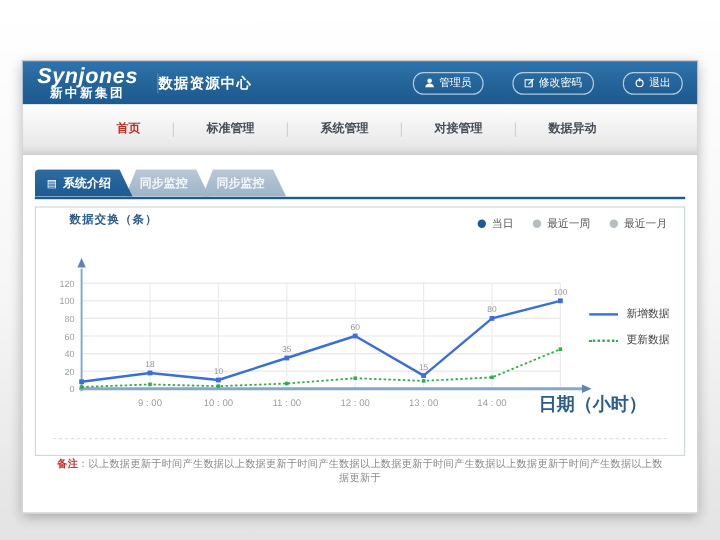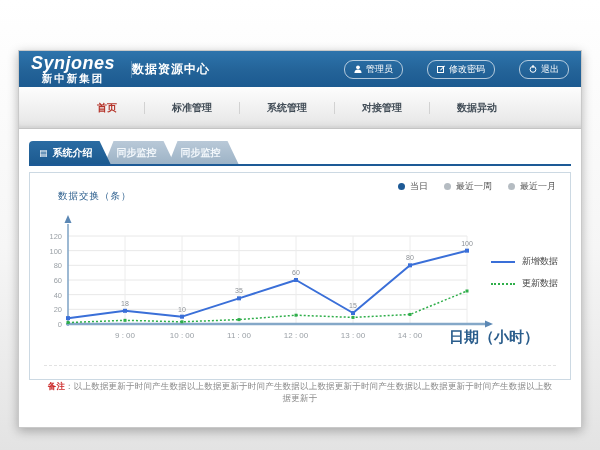--- a/index.html
+++ b/index.html
@@ -59,21 +59,21 @@
   .tabicon { font-size:9px; line-height:9px; }
   
   .panel {
     margin:6px 10px 0; border:1px solid #ccd9e3; position:relative; height:208px;
     background:#fff;
   }
   .radios { position:absolute; top:7px; right:14px; display:flex; gap:16px; }
   .radios label { display:flex; align-items:center; gap:5px; font-size:9px; color:#555; cursor:pointer; }
   .dot { width:7px; height:7px; border-radius:50%; background:#b5bcc2; display:inline-block; }
   .dot.sel { background:#1d5a96; }
-  .ytitle { position:absolute; left:28px; top:17px; font-size:9.5px; font-weight:normal; color:#2a5d8c; letter-spacing:1px;text-align:center; }
+  .ytitle { position:absolute; left:28px; top:4px; font-size:9.5px; font-weight:bold; color:#2a5d8c; letter-spacing:1px;text-align:center; }
   .chart { position:absolute; left:0; top:36px; }
   .xtitle { position:absolute; left:419px; top:155px; font-size:15px; font-weight:bold; color:#2a5d8c; }
   .legend { position:absolute; right:12px; top:82px; }
   .lrow { display:flex; align-items:center; gap:7px; margin-bottom:9px; font-size:9px; color:#444; }
   .sample { width:24px; height:0; display:inline-block; }
   .sample.solid  { border-top:2px solid #3a6fd8; }
   .sample.dotted { border-top:2px dotted #2fae4a; }
   .note {
     position:absolute; left:14px; right:14px; top:192px; border-top:1px dashed #e2e2e2;
     padding-top:15px; text-align:center; font-size:8.5px; color:#8a8a8a; letter-spacing:.2px;

